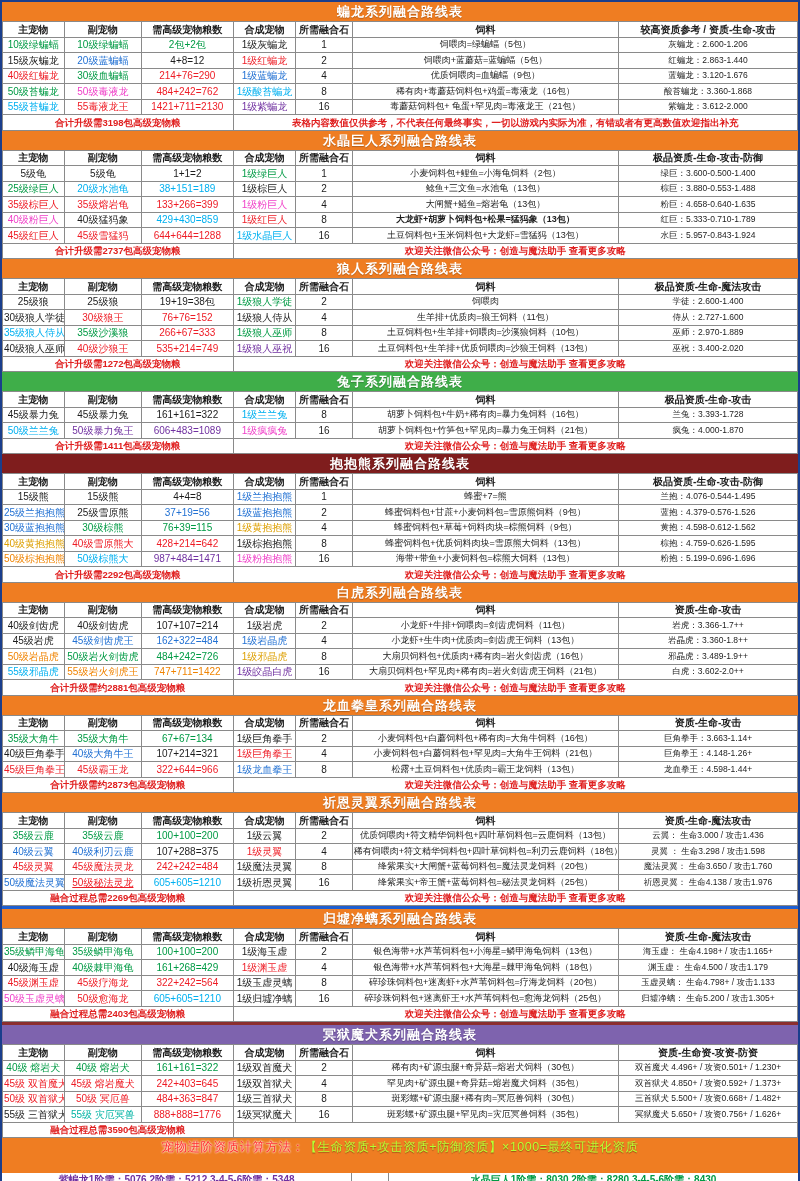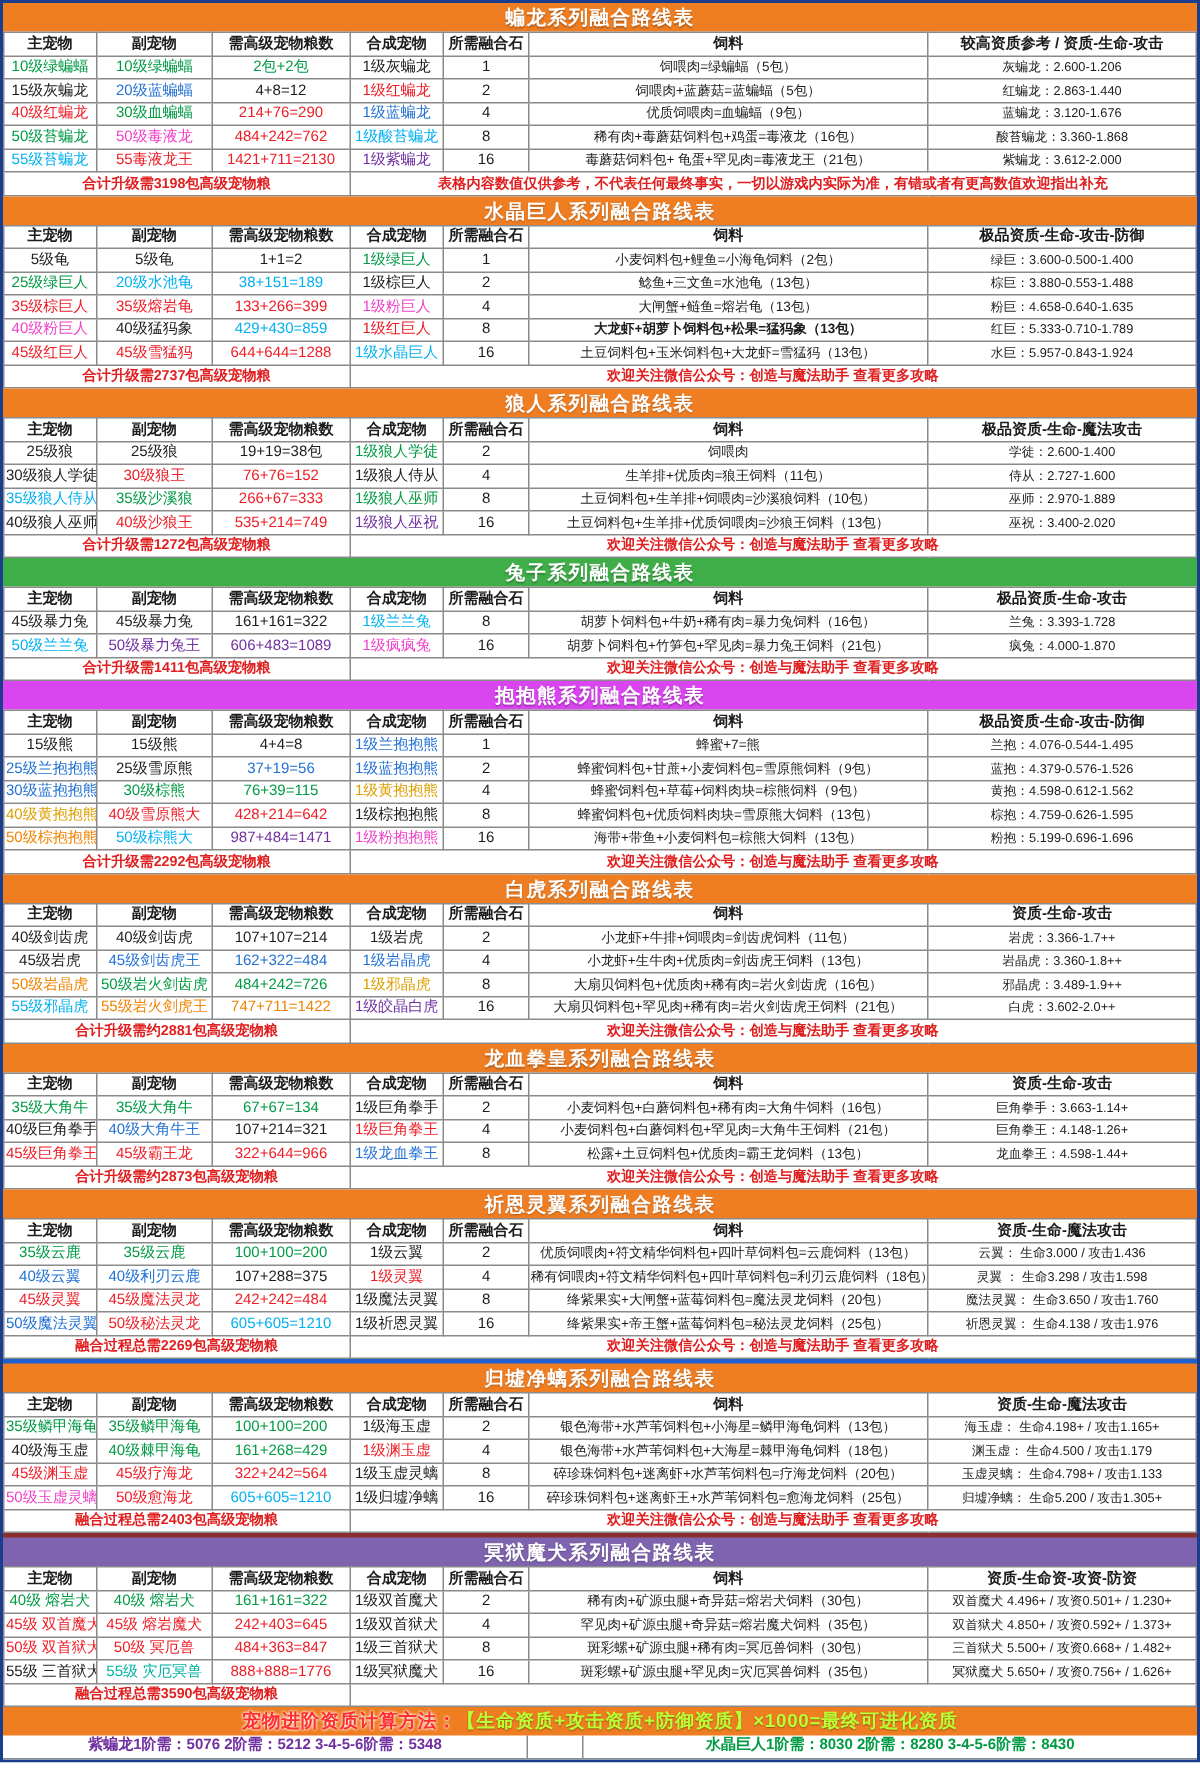--- a/index.html
+++ b/index.html
@@ -9,21 +9,21 @@
        letter-spacing:1px;text-shadow:0 1px 1px rgba(0,0,0,.25);}
   
   table.ft{width:100%;border-collapse:collapse;table-layout:fixed;}
   table.ft th, table.ft td{border:1px solid #8a8a8a;height:14.5px;line-height:13px;padding:0 1px;
        font-size:10px;text-align:center;white-space:nowrap;overflow:hidden;color:#1c1c1c;}
   table.ft th{font-weight:bold;background:#fff;}
   table.ft td.feed{font-size:9px;}
   table.ft td.apt{font-size:8.5px;}
   table.ft td.sum{color:#e02020;font-weight:bold;font-size:9.5px;}
   
-  .calc-title{height:19px;line-height:19px;text-align:center;font-size:12.5px;font-weight:bold;letter-spacing:.5px;}
+  .calc-title{height:35px;line-height:19px;text-align:center;font-size:12.5px;font-weight:normal;letter-spacing:.5px;}
   .calc-title .p1{color:#ff2d2d;text-shadow:0 0 2px #fff,0 0 2px #fff;}
   .calc-title .p2{color:#b8ff33;text-shadow:0 1px 1px rgba(0,0,0,.35);}
   .crow{display:flex;height:15px;line-height:14px;border-bottom:1px solid #8a8a8a;font-size:10px;font-weight:bold;}
   .crow .cl{width:44%;border-right:1px solid #8a8a8a;text-align:center;white-space:nowrap;overflow:hidden;}
   .crow .cm{width:4.5%;border-right:1px solid #8a8a8a;}
   .crow .cr{width:51.5%;text-align:center;white-space:nowrap;overflow:hidden;}
 </style>
 </head>
 <body>
 
@@ -303,21 +303,21 @@
             </tr>
             <tr>
               <td colspan="3" class="sum">合计升级需1411包高级宠物粮</td>
               <td colspan="4" class="sum">欢迎关注微信公众号：创造与魔法助手 查看更多攻略</td>
             </tr>
           </tbody>
     </table>
   </div>
 
   <div class="section">
-    <div class="ttl" style="background: #d946ef;">
+    <div class="ttl" style="background: #7f1d1d;">
       <span>抱抱熊系列融合路线表</span>
     </div>
     <table class="ft">
       <colgroup>
         <col style="width:7.75%">
             <col style="width:9.75%">
             <col style="width:11.5%">
         <col style="width:7.9%">
             <col style="width:7.1%">
             <col style="width:33.5%">
@@ -567,21 +567,21 @@
               <td style="color: rgb(238, 28, 37);">45级灵翼</td>
               <td style="color: rgb(238, 28, 37);">45级魔法灵龙</td>
               <td style="color: rgb(238, 28, 37);">242+242=484</td>
               <td style="color: rgb(28, 28, 28);">1级魔法灵翼</td>
               <td style="color: rgb(28, 28, 28);">8</td>
               <td class="feed" style="color: rgb(28, 28, 28);">绛紫果实+大闸蟹+蓝莓饲料包=魔法灵龙饲料（20包）</td>
               <td class="apt" style="color: rgb(28, 28, 28);">魔法灵翼： 生命3.650 / 攻击1.760</td>
             </tr>
             <tr>
               <td style="color: rgb(34, 113, 211);">50级魔法灵翼</td>
-              <td style="color: rgb(238, 28, 37);">50级秘法灵龙</td>
+              <td style="color: rgb(238, 28, 37); text-decoration: underline;">50级秘法灵龙</td>
               <td style="color: rgb(0, 176, 240);">605+605=1210</td>
               <td style="color: rgb(28, 28, 28);">1级祈恩灵翼</td>
               <td style="color: rgb(28, 28, 28);">16</td>
               <td class="feed" style="color: rgb(28, 28, 28);">绛紫果实+帝王蟹+蓝莓饲料包=秘法灵龙饲料（25包）</td>
               <td class="apt" style="color: rgb(28, 28, 28);">祈恩灵翼： 生命4.138 / 攻击1.976</td>
             </tr>
             <tr>
               <td colspan="3" class="sum">融合过程总需2269包高级宠物粮</td>
               <td colspan="4" class="sum">欢迎关注微信公众号：创造与魔法助手 查看更多攻略</td>
             </tr>

